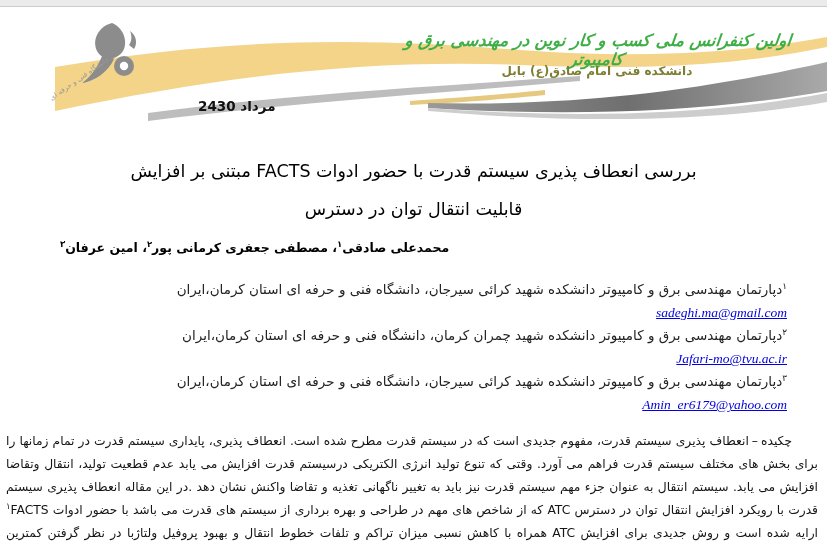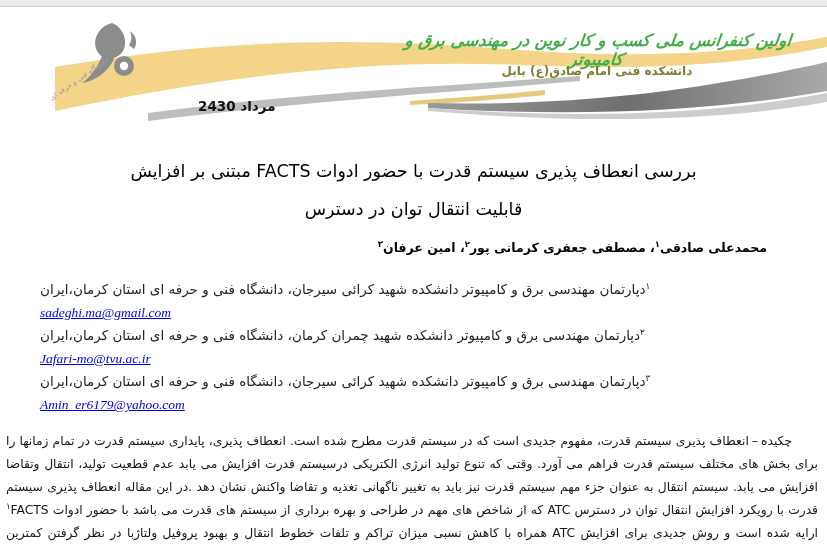--- a/index.html
+++ b/index.html
@@ -35,26 +35,26 @@
     font-weight:bold;font-size:13.5px;color:#111;direction:rtl;
   }
   .paper-title{
     position:absolute;top:140px;left:40px;right:40px;
     text-align:center;font-weight:normal;font-size:17.5px;line-height:38px;
     color:#000;
   }
   .paper-title bdi{unicode-bidi:embed;}
   .authors{
     position:absolute;top:240px;left:60px;right:60px;
-    text-align:right;font-weight:bold;font-size:12.5px;color:#000;
+    text-align:left;font-weight:bold;font-size:12.5px;color:#000;
   }
   sup{font-size:8.5px;line-height:0;}
   .affiliations{
     position:absolute;top:278px;left:40px;right:40px;
-    text-align:left;font-size:13.5px;line-height:23px;color:#222;
+    text-align:right;font-size:13.5px;line-height:23px;color:#222;
   }
   .affil-text sup{font-size:9px;}
   .email-link{
     display:block;direction:ltr;unicode-bidi:embed;
     color:#0000E0;font-family:"Liberation Serif","DejaVu Serif",serif;
     font-style:italic;font-weight:normal;font-size:13.5px;
     text-decoration:underline;cursor:pointer;
   }
   .abstract{
     position:absolute;top:418px;left:6px;right:9px;

